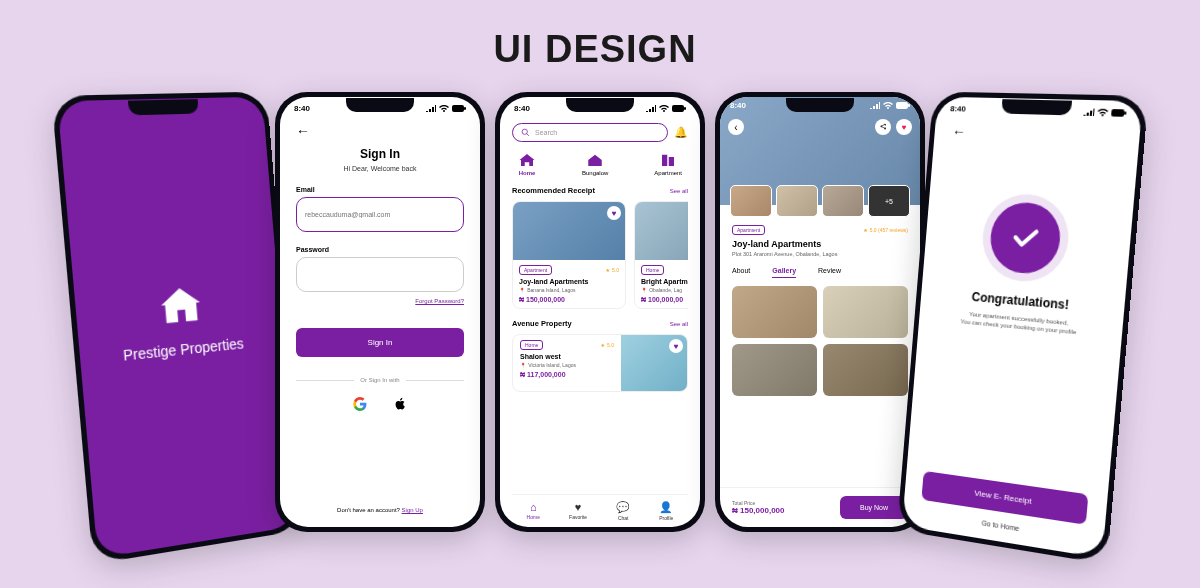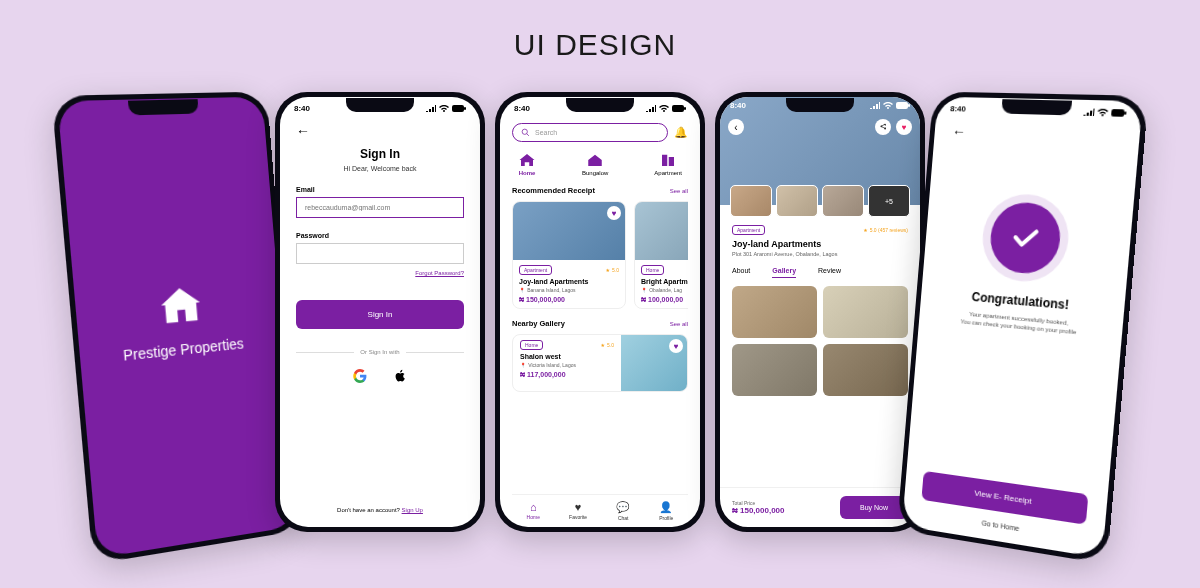--- a/index.html
+++ b/index.html
@@ -1,17 +1,17 @@
 <!DOCTYPE html>
 <html><head>
 <meta charset="utf-8">
 <style>
 * { margin:0; padding:0; box-sizing:border-box; font-family:-apple-system,BlinkMacSystemFont,'Segoe UI',sans-serif; }
 body { width:1200px; height:588px; background:#e7d5ee; position:relative; overflow:hidden; }
-.title { position:absolute; top:28px; left:0; right:10px; text-align:center; font-size:30px; font-weight:400; letter-spacing:1px; color:#1a1a1a; }
+.title { position:absolute; top:28px; left:0; right:10px; text-align:center; font-size:38px; font-weight:700; letter-spacing:1px; color:#1a1a1a; }
 .phones { position:absolute; top:92px; left:0; right:0; display:flex; justify-content:center; gap:10px; }
 
 .phone { width:210px; height:440px; border-radius:32px; background:#0a0a14; padding:5px; position:relative; box-shadow:0 8px 30px rgba(0,0,0,.2); flex-shrink:0; }
 .phone.tilt-left { transform:perspective(1000px) rotateY(18deg) rotateZ(-5deg); margin-right:-20px; transform-origin:right center; }
 .phone.tilt-right { transform:perspective(1000px) rotateY(-18deg) rotateZ(5deg); margin-left:-20px; transform-origin:left center; }
 .screen { width:100%; height:100%; border-radius:28px; background:#fff; overflow:hidden; position:relative; }
 .screen.purple { background:#7b1fa2; }
 .notch { position:absolute; top:6px; left:50%; transform:translateX(-50%); width:68px; height:14px; background:#0a0a14; border-radius:0 0 10px 10px; z-index:50; }
 
 .status-bar { display:flex; justify-content:space-between; align-items:center; padding:4px 14px 0; font-size:8px; font-weight:600; height:18px; }
@@ -21,21 +21,21 @@
 .splash { height:100%; display:flex; flex-direction:column; align-items:center; justify-content:center; gap:14px; color:#fff; }
 .house-ico { width:46px; height:40px; }
 .brand { font-size:14px; font-weight:500; }
 
 
 .signin { padding:6px 16px; display:flex; flex-direction:column; height:calc(100% - 18px); }
 .back { font-size:14px; cursor:pointer; }
 .h1 { text-align:center; font-size:12px; font-weight:700; margin-top:10px; }
 .sub { text-align:center; font-size:7px; color:#333; margin-top:4px; }
 .lbl { font-size:7px; font-weight:600; margin-top:14px; }
-.inp { width:100%; border:1px solid #7b1fa2; border-radius:0; padding:6px 8px; font-size:7px; margin-top:4px; color:#999; outline:none; }
+.inp { width:100%; border:1px solid #7b1fa2; border-radius:10px; padding:13px 8px; font-size:7px; margin-top:4px; color:#999; outline:none; }
 .inp.gray { border-color:#ccc; }
 .forgot { text-align:right; font-size:6px; color:#7b1fa2; margin-top:6px; text-decoration:underline; }
 .btn-primary { background:#7b1fa2; color:#fff; border:none; border-radius:6px; padding:10px; font-size:8px; margin-top:24px; cursor:pointer; }
 .or-line { display:flex; align-items:center; gap:6px; margin-top:20px; font-size:6px; color:#888; }
 .or-line::before,.or-line::after { content:''; flex:1; height:1px; background:#ddd; }
 .social { display:flex; justify-content:center; gap:22px; margin-top:12px; }
 .social-btn { width:18px; height:18px; display:flex; align-items:center; justify-content:center; cursor:pointer; }
 .signup-txt { text-align:center; font-size:6px; margin-top:auto; margin-bottom:8px; }
 .signup-txt a { color:#7b1fa2; text-decoration:underline; }
 
@@ -250,21 +250,21 @@
             <div class="badge-row">
                   <span class="badge">Home</span>
                 </div>
             <div class="card-name">Bright Apartm</div>
             <div class="loc-row">📍 <span>Obalande, Lag</span></div>
             <div class="price">₦ 100,000,00</div>
           </div>
         </div>
       </div>
       <div class="sec-row">
-            <span class="sec-title">Nearby Gallery</span>
+            <span class="sec-title">Avenue Property</span>
             <span class="see-all">See all</span>
           </div>
       <div class="nearby-card">
         <div class="nb-body">
           <div class="badge-row">
                 <span class="badge">Home</span>
                 <span class="rating">★ <span>5.0</span></span>
               </div>
           <div class="card-name">Shalon west</div>
           <div class="loc-row">📍 <span>Victoria Island, Lagos</span></div>

